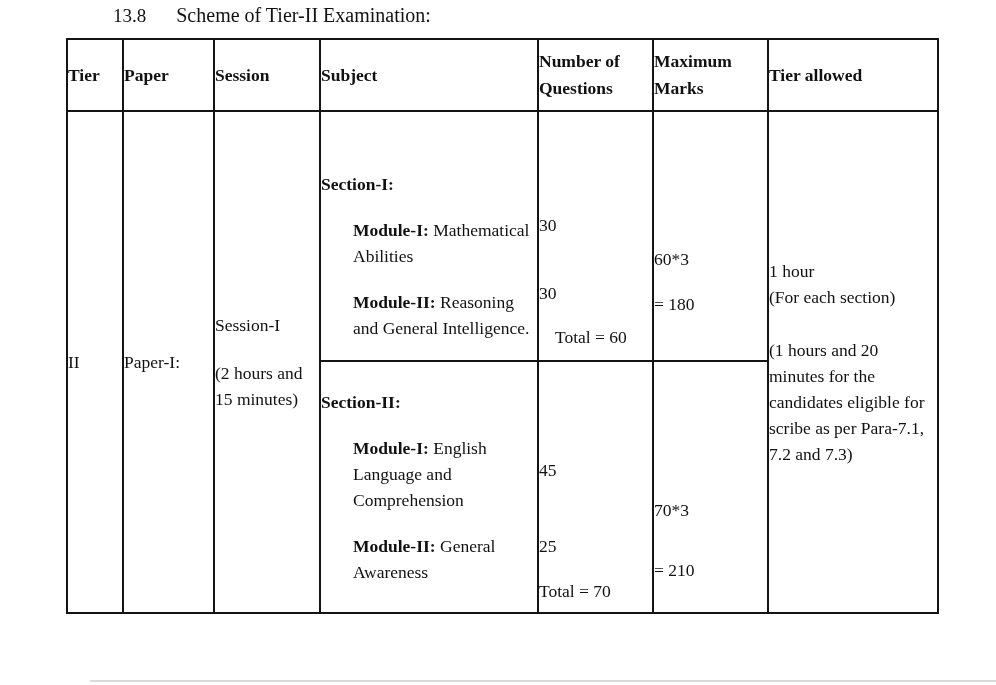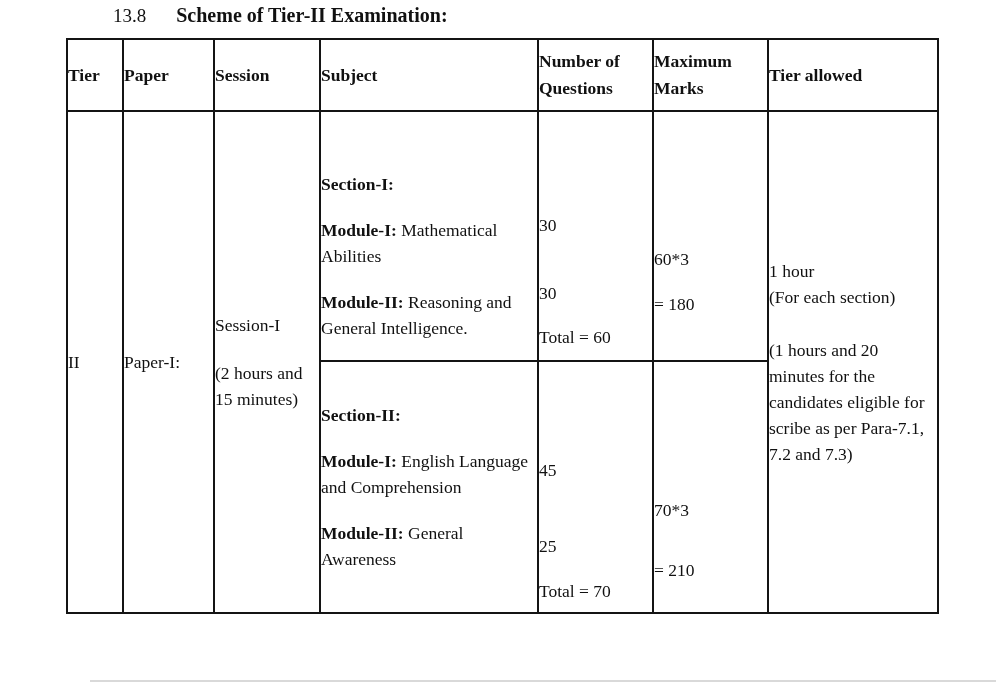--- a/index.html
+++ b/index.html
@@ -24,21 +24,21 @@
     align-items: baseline;
     column-gap: 30px;
     white-space: nowrap;
   }
   .section-number {
     font-size: 19px;
     font-weight: 400;
   }
   .doc-title {
     font-size: 20px;
-    font-weight: 700;
+    font-weight: 400;
   }
   .scheme-table-wrap {
     position: absolute;
     left: 66px;
     top: 38px;
   }
   table.scheme {
     border-collapse: collapse;
     table-layout: fixed;
     width: 871px;
@@ -75,30 +75,30 @@
   td.cell-tier  { padding-left: 10px; font-weight: 700; }
   td.cell-paper { padding-left: 8px; font-weight: 700; }
 
   td.cell-session { padding-left: 8px; padding-right: 6px; font-weight: 700; }
   .session-name { margin-bottom: 22px; }
 
   td.cell-subject { vertical-align: top; padding-left: 8px; padding-right: 8px; }
   td.cell-subject.sub1 { padding-top: 40px; }
   td.cell-subject.sub2 { }
   .section-label { font-weight: 700; }
-  .module-block { margin-top: 20px; }
+  .module-block { margin-top: 20px; margin-left: 32px; }
   .mod-label { font-weight: 700; }
 
   td.cell-questions, td.cell-marks {
     vertical-align: top;
     text-align: center;
   }
   .q1-v1 { margin-top: 90px; }
   .q1-v2 { margin-top: 42px; }
-  .q1-tot { margin-top: 18px; }
+  .q1-tot { margin-top: 18px; padding-left: 16px; }
   .q2-v1 { margin-top: 87px; }
   .q2-v2 { margin-top: 50px; }
   .q2-tot { margin-top: 19px; }
   .m1-f { margin-top: 90px; }
   .m1-r { margin-top: 19px; }
   .m2-f { margin-top: 105px; }
   .m2-r { margin-top: 34px; font-family: Liberation Serif, serif; }
 
   td.cell-time { vertical-align: top; padding: 132px 10px 0 10px; }
   .time-note { margin-top: 27px; }

